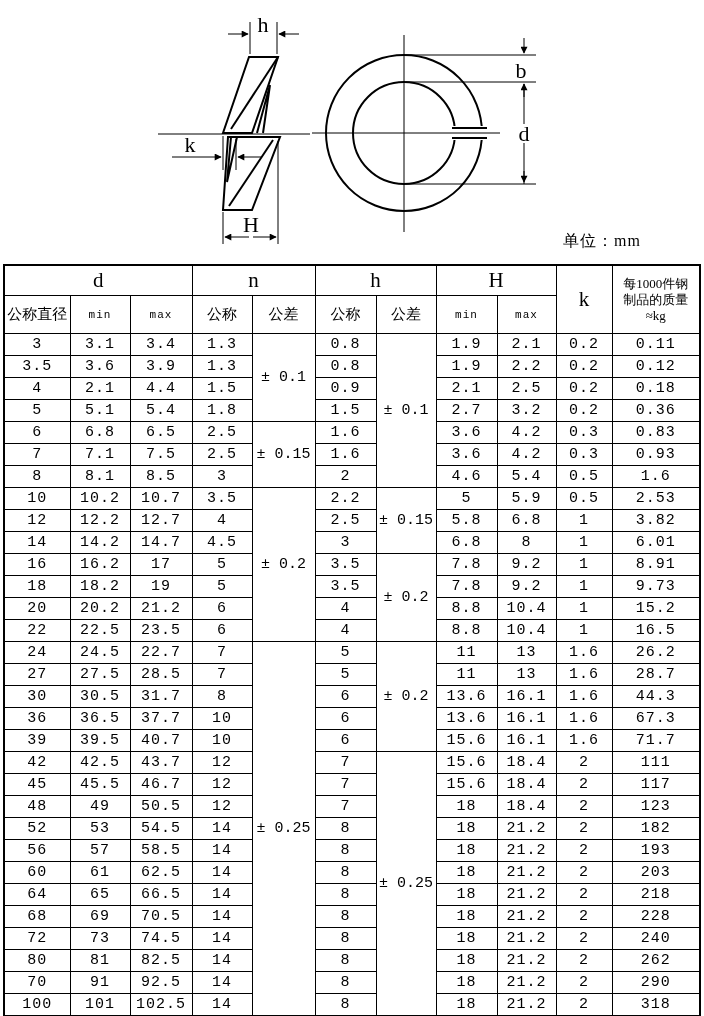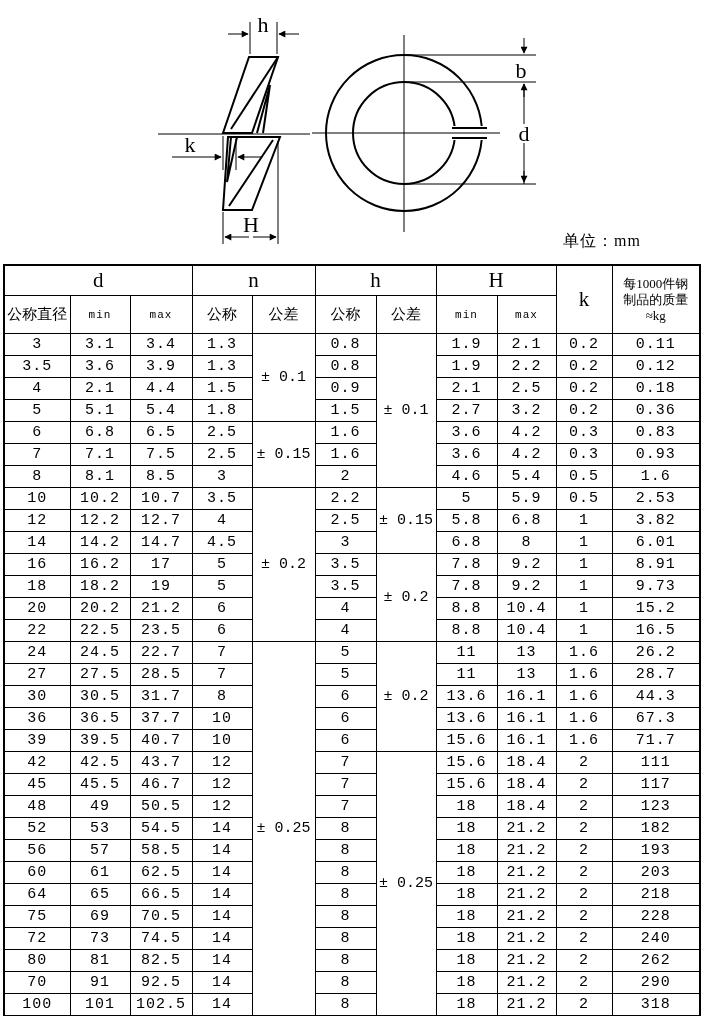--- a/index.html
+++ b/index.html
@@ -426,21 +426,21 @@
         <td>65</td>
         <td>66.5</td>
         <td>14</td>
         <td>8</td>
         <td>18</td>
         <td>21.2</td>
         <td>2</td>
         <td>218</td>
       </tr>
       <tr>
-        <td>75</td>
+        <td>68</td>
         <td>69</td>
         <td>70.5</td>
         <td>14</td>
         <td>8</td>
         <td>18</td>
         <td>21.2</td>
         <td>2</td>
         <td>228</td>
       </tr>
       <tr>

